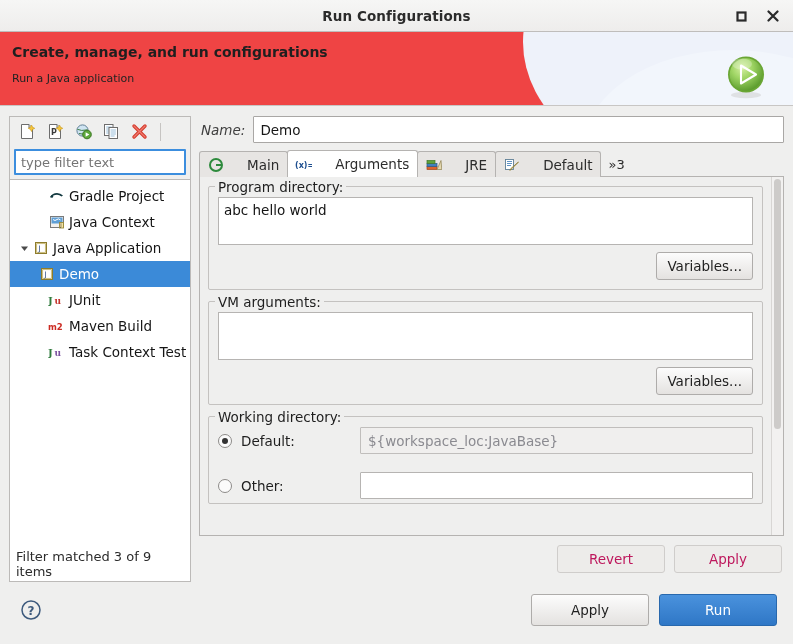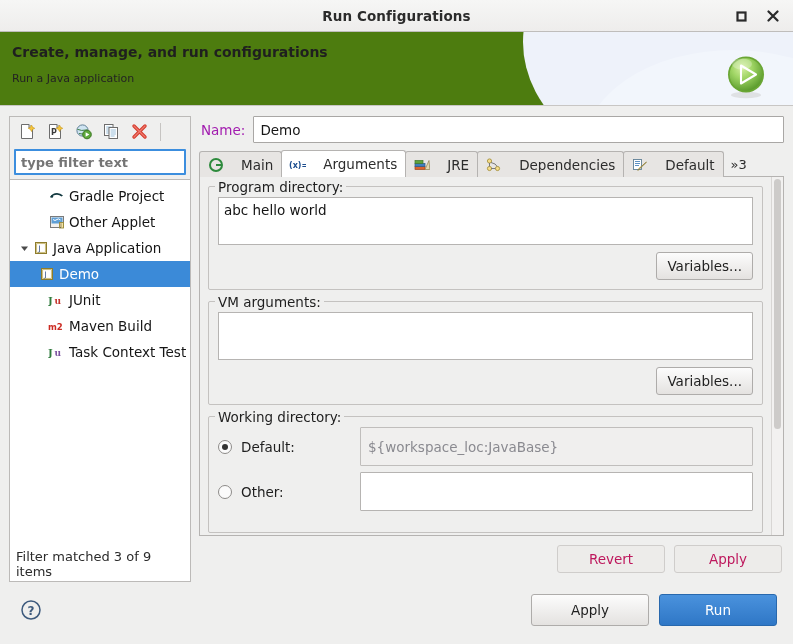--- a/index.html
+++ b/index.html
@@ -39,21 +39,21 @@
     width: 28px; height: 28px;
     display: flex; align-items: center; justify-content: center;
     color: #2a2a2a; cursor: default;
   }
   .win-btn svg { display: block; }
 
   
   .header {
     position: relative;
     height: 74px; min-height: 74px;
-    background: #4d7c0f;
+    background: #ef4444;
     border-bottom: 1px solid #c8c6c4;
     overflow: hidden;
   }
   .header .swoosh1 {
     position: absolute; right: -60px; top: -120px;
     width: 330px; height: 260px; border-radius: 50%;
     background: #eef2fa;
   }
   .header .swoosh2 {
     position: absolute; right: -90px; top: 18px;
@@ -112,21 +112,20 @@
   }
   .filter-input {
     width: 100%; height: 26px;
     border: 2px solid #3c8ede;
     background: #ffffff;
     border-radius: 1px;
     padding: 0 5px;
     font-family: inherit; font-size: 13px;
     color: #1a1a1a;
     outline: none;
-    font-weight: bold;
   }
   .tree {
     flex: 1;
     background: #ffffff;
     border: 1px solid #bcbab8;
     overflow: hidden;
     position: relative;
     padding-top: 3px;
   }
   .tree-item {
@@ -165,21 +164,21 @@
   .right-col {
     flex: 1;
     display: flex; flex-direction: column;
     min-width: 0;
   }
   .name-row {
     display: flex; align-items: center; gap: 8px;
     margin-bottom: 7px;
     padding-left: 2px;
   }
-  .name-label { font-size: 13.5px; color: #a21caf; }
+  .name-label { font-size: 13.5px; color: #404040; font-style: italic; }
   .name-input {
     flex: 1; height: 27px;
     border: 1px solid #a9a7a5;
     background: #ffffff;
     padding: 0 6px;
     font-family: inherit; font-size: 13.5px; color: #161616;
     outline: none; border-radius: 1px;
   }
 
   
@@ -188,21 +187,21 @@
     display: flex; flex-direction: column;
     min-height: 0;
   }
   .tabbar {
     display: flex; align-items: flex-end;
     height: 27px; min-height: 27px;
     position: relative; z-index: 2;
   }
   .tab {
     height: 26px;
-    display: flex; align-items: center; gap: 17px;
+    display: flex; align-items: center; gap: 23px;
     padding: 0 8px 0 7px;
     font-size: 13.5px; color: #2c2c2c;
     background: #e7e5e3;
     border: 1px solid #b5b3b1;
     border-bottom: none;
     border-top-left-radius: 3px; border-top-right-radius: 3px;
     margin-right: -1px;
     cursor: default;
     white-space: nowrap;
   }
@@ -291,36 +290,36 @@
     border-color: #cfcdcb;
   }
   .btn.primary {
     background: linear-gradient(to bottom, #4a92dd 0%, #2f77c6 100%);
     border: 1px solid #2868ad;
     color: #ffffff;
   }
 
   .wd-row {
     display: flex; align-items: center; gap: 9px;
-    margin-bottom: 6px;
+    margin-bottom: 18px;
   }
   .radio {
     width: 14px; height: 14px; min-width: 14px;
     border-radius: 50%;
     border: 1px solid #8d8b89;
     background: #fbfbfb;
     display: flex; align-items: center; justify-content: center;
   }
   .radio .dot {
     width: 6px; height: 6px; border-radius: 50%;
     background: #333333;
   }
   .wd-label { font-size: 13.5px; color: #1e1e1e; width: 110px; }
   .wd-input {
-    flex: 1; height: 39px;
+    flex: 1; height: 27px;
     border: 1px solid #c0bebc;
     background: #f0efee;
     padding: 0 7px;
     font-family: inherit; font-size: 13.5px; color: #8a8a90;
     display: flex; align-items: center;
     border-radius: 1px;
     overflow: hidden; white-space: nowrap;
   }
 
   
@@ -456,21 +455,21 @@
           <div class="tree-twisty"></div>
           <div class="tree-ico">
             <svg width="16" height="14" viewBox="0 0 16 14">
               <rect x="1.5" y="1.5" width="13" height="11" fill="#f3f1ee" stroke="#7a7a7a" stroke-width="1"></rect>
               <rect x="2.5" y="2.5" width="11" height="6" fill="#5f9fd6"></rect>
               <path d="M4 4.5 q2 2 4 0 q1.5 -1.5 3.5 0.5" stroke="#ffffff" stroke-width="1" fill="none"></path>
               <rect x="10.5" y="7.5" width="4" height="5.5" fill="#f5e3a3" stroke="#9a8a3a" stroke-width="0.9"></rect>
               <text x="11.3" y="12" font-family="DejaVu Sans" font-size="5" fill="#3a3a3a">J</text>
             </svg>
           </div>
-          <div class="tree-label">Other Applet</div>
+          <div class="tree-label">Java Context</div>
         </div>
 
         <div class="tree-item">
           <div class="tree-twisty">
             <svg width="9" height="9" viewBox="0 0 9 9">
                 <path d="M1 2.5 L8 2.5 L4.5 7 Z" fill="#4a4a4a"></path>
               </svg>
           </div>
           <div class="tree-ico">
             <svg width="16" height="14" viewBox="0 0 16 14">
@@ -564,32 +563,20 @@
               <svg width="16" height="14" viewBox="0 0 16 14">
                 <rect x="1" y="8.5" width="10" height="3" fill="#d9632e" stroke="#9c4219" stroke-width="0.7"></rect>
                 <rect x="1" y="5.5" width="10" height="3" fill="#3f7fbd" stroke="#2a5a8c" stroke-width="0.7"></rect>
                 <rect x="1" y="2.5" width="8" height="3" fill="#5fa33c" stroke="#3f7525" stroke-width="0.7"></rect>
                 <path d="M11 11.5 L15 2.5 L15.8 11.5 Z" fill="#e4d8b0" stroke="#8c7e4e" stroke-width="0.7"></path>
               </svg>
             </span>
             <span>JRE</span>
           </div>
 
-          <div class="tab">
-            <span class="tab-ico">
-              <svg width="16" height="14" viewBox="0 0 16 14">
-                <circle cx="3.5" cy="3" r="2.1" fill="#f6dd8a" stroke="#a08a2e" stroke-width="0.8"></circle>
-                <circle cx="3.5" cy="10.5" r="2.1" fill="#f6dd8a" stroke="#a08a2e" stroke-width="0.8"></circle>
-                <circle cx="11.5" cy="10.5" r="2.1" fill="#f6dd8a" stroke="#a08a2e" stroke-width="0.8"></circle>
-                <path d="M3.5 5 v3.5 M5.2 10.5 h4.2" stroke="#6d6d6d" stroke-width="0.9"></path>
-                <path d="M5 4.5 q5 1 6.2 4" stroke="#6d6d6d" stroke-width="0.9" fill="none"></path>
-              </svg>
-            </span>
-            <span>Dependencies</span>
-          </div>
 
           <div class="tab">
             <span class="tab-ico">
               <svg width="16" height="14" viewBox="0 0 16 14">
                 <rect x="1.5" y="1.5" width="8" height="10" fill="#ffffff" stroke="#5f7f96" stroke-width="0.9"></rect>
                 <path d="M3 3.5 h5 M3 5.5 h5 M3 7.5 h4" stroke="#4c86bd" stroke-width="0.9"></path>
                 <path d="M14.5 4 L7.5 11 L6 12.5 L6.6 10.8 Z" fill="#f2d887" stroke="#8a7a32" stroke-width="0.8"></path>
               </svg>
             </span>
             <span>Default</span>
@@ -612,21 +599,21 @@
             </div>
 
             <div class="group">
               <div class="legend">VM arguments:</div>
               <textarea class="ta" style=""></textarea>
               <div class="btn-row">
                 <div class="btn">Variables...</div>
               </div>
             </div>
 
-            <div class="group" style="padding-bottom:21px">
+            <div class="group" style="padding-bottom:4px">
               <div class="legend">Working directory:</div>
 
               <div class="wd-row">
                 <div class="radio">
                   <div class="dot"></div>
                 </div>
                 <div class="wd-label">Default:</div>
                 <div class="wd-input">${workspace_loc:JavaBase}</div>
               </div>
 

